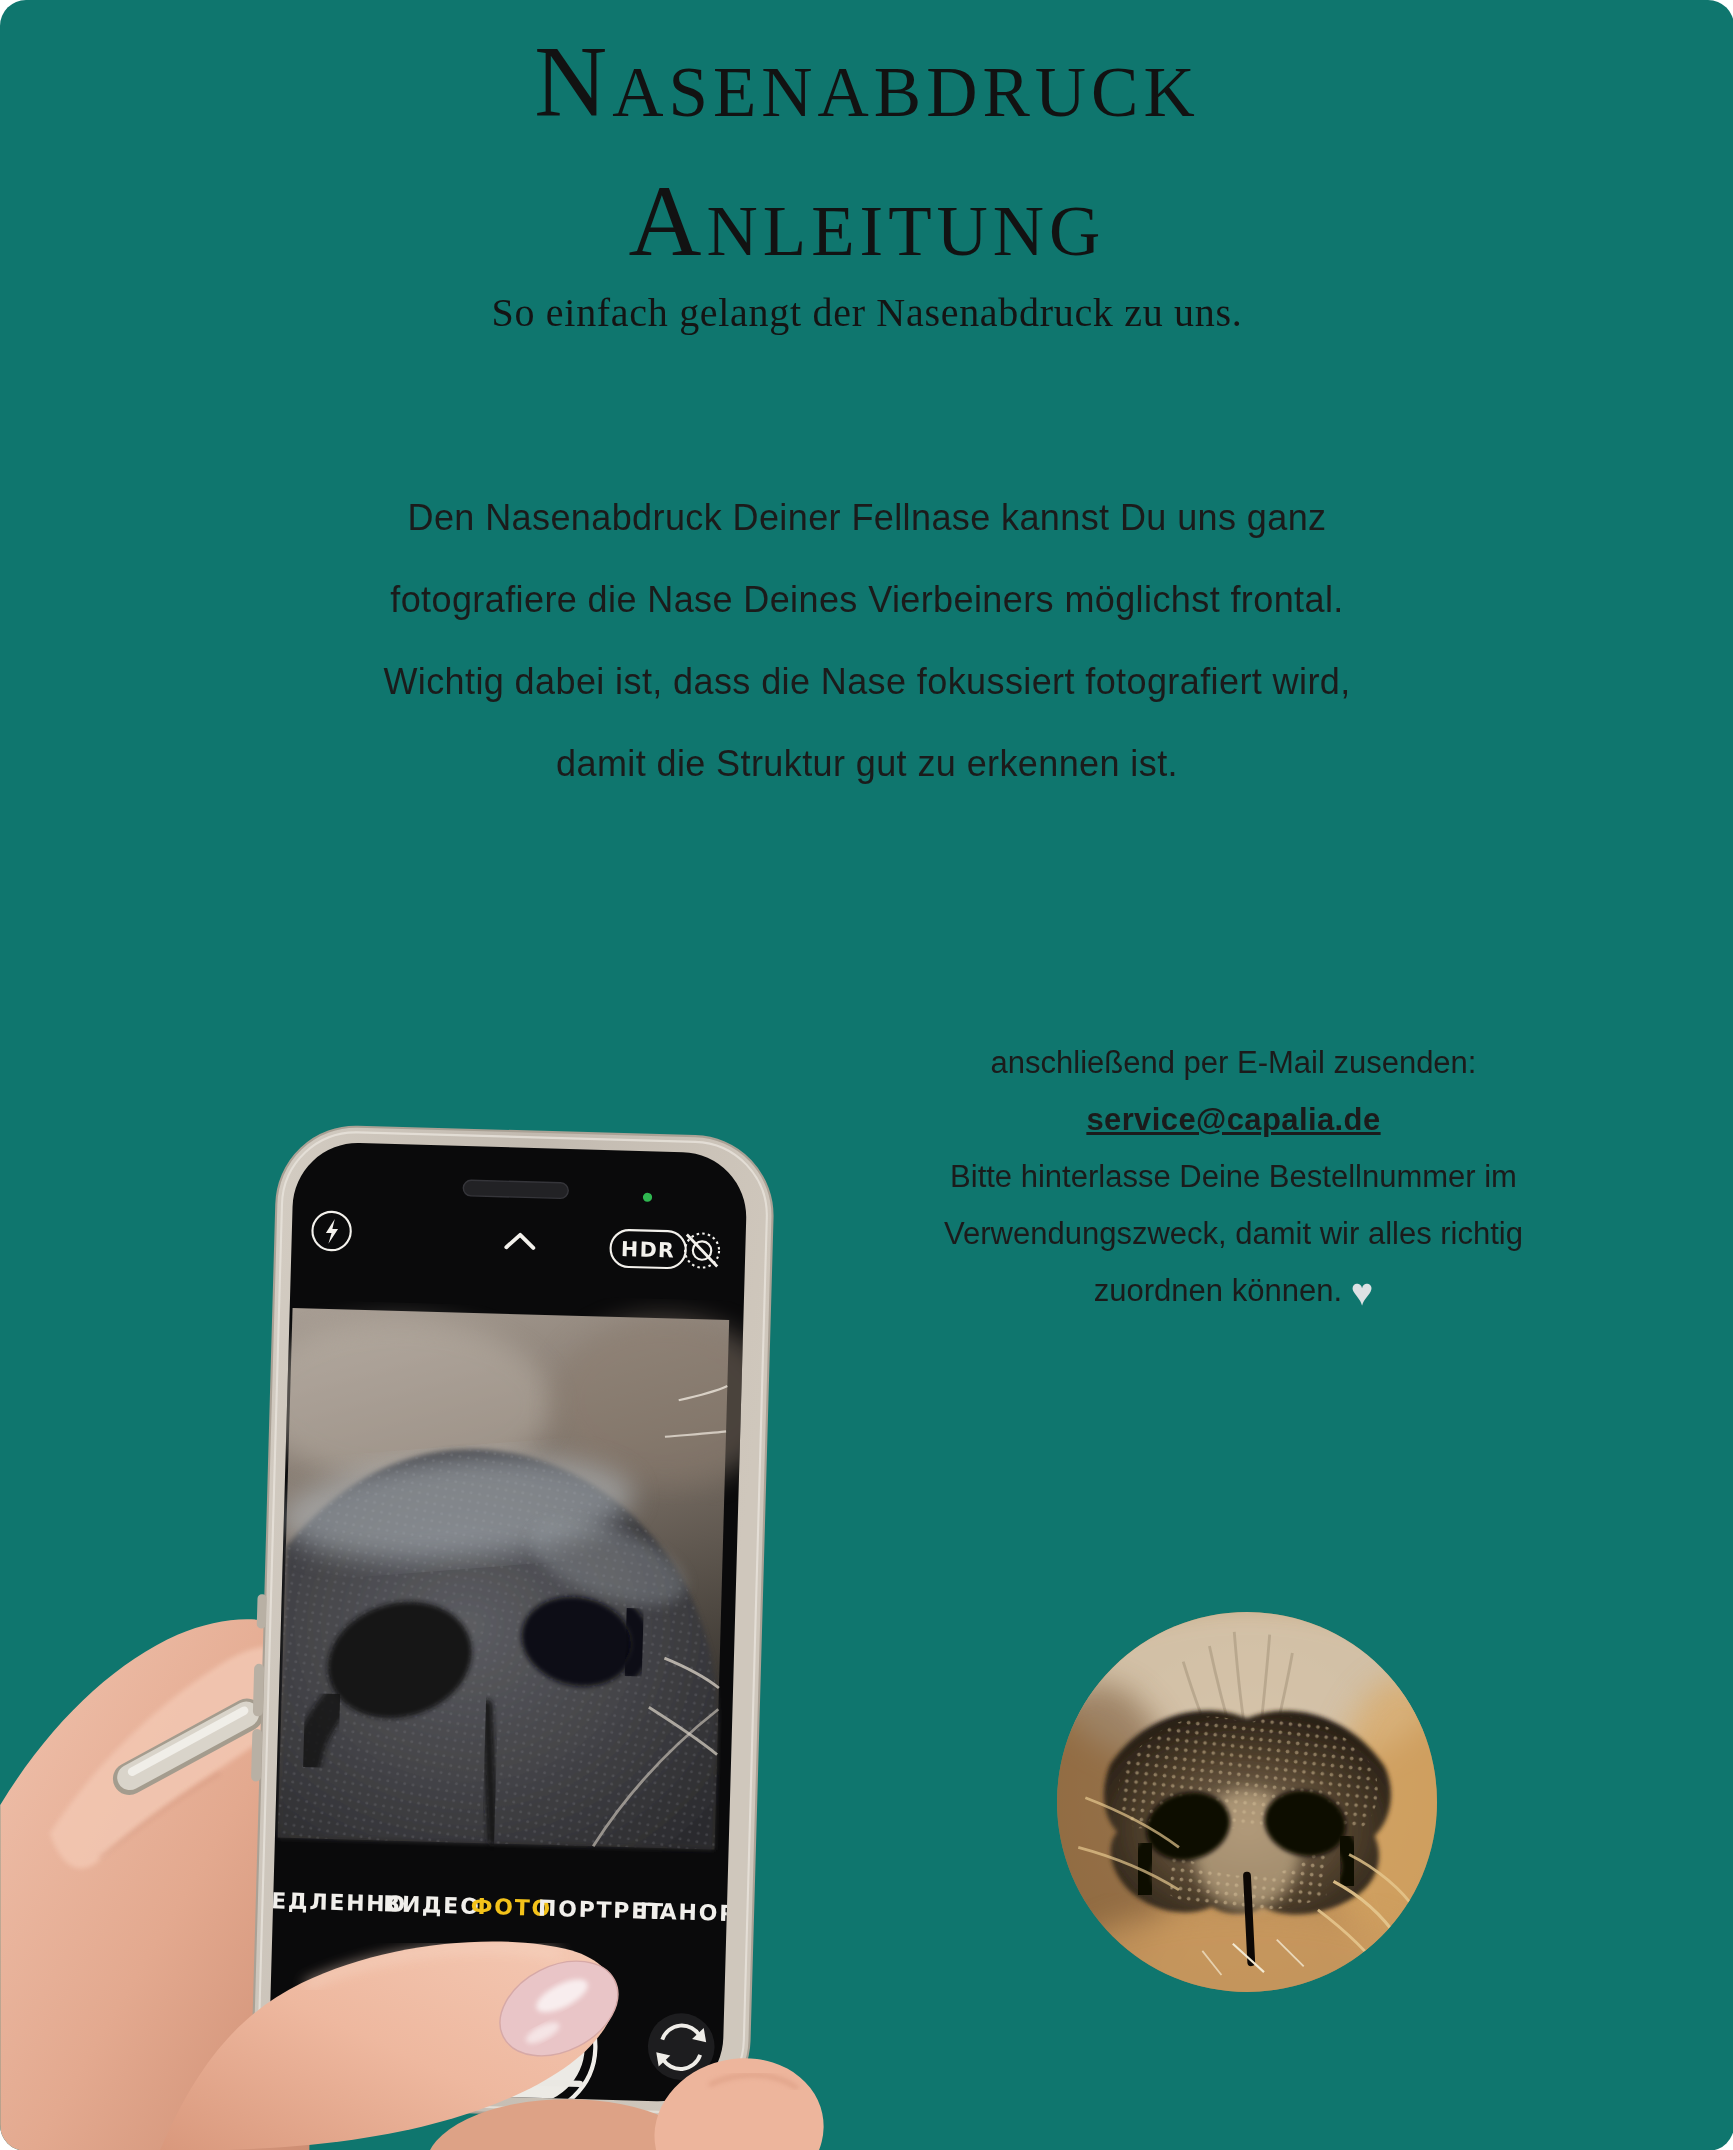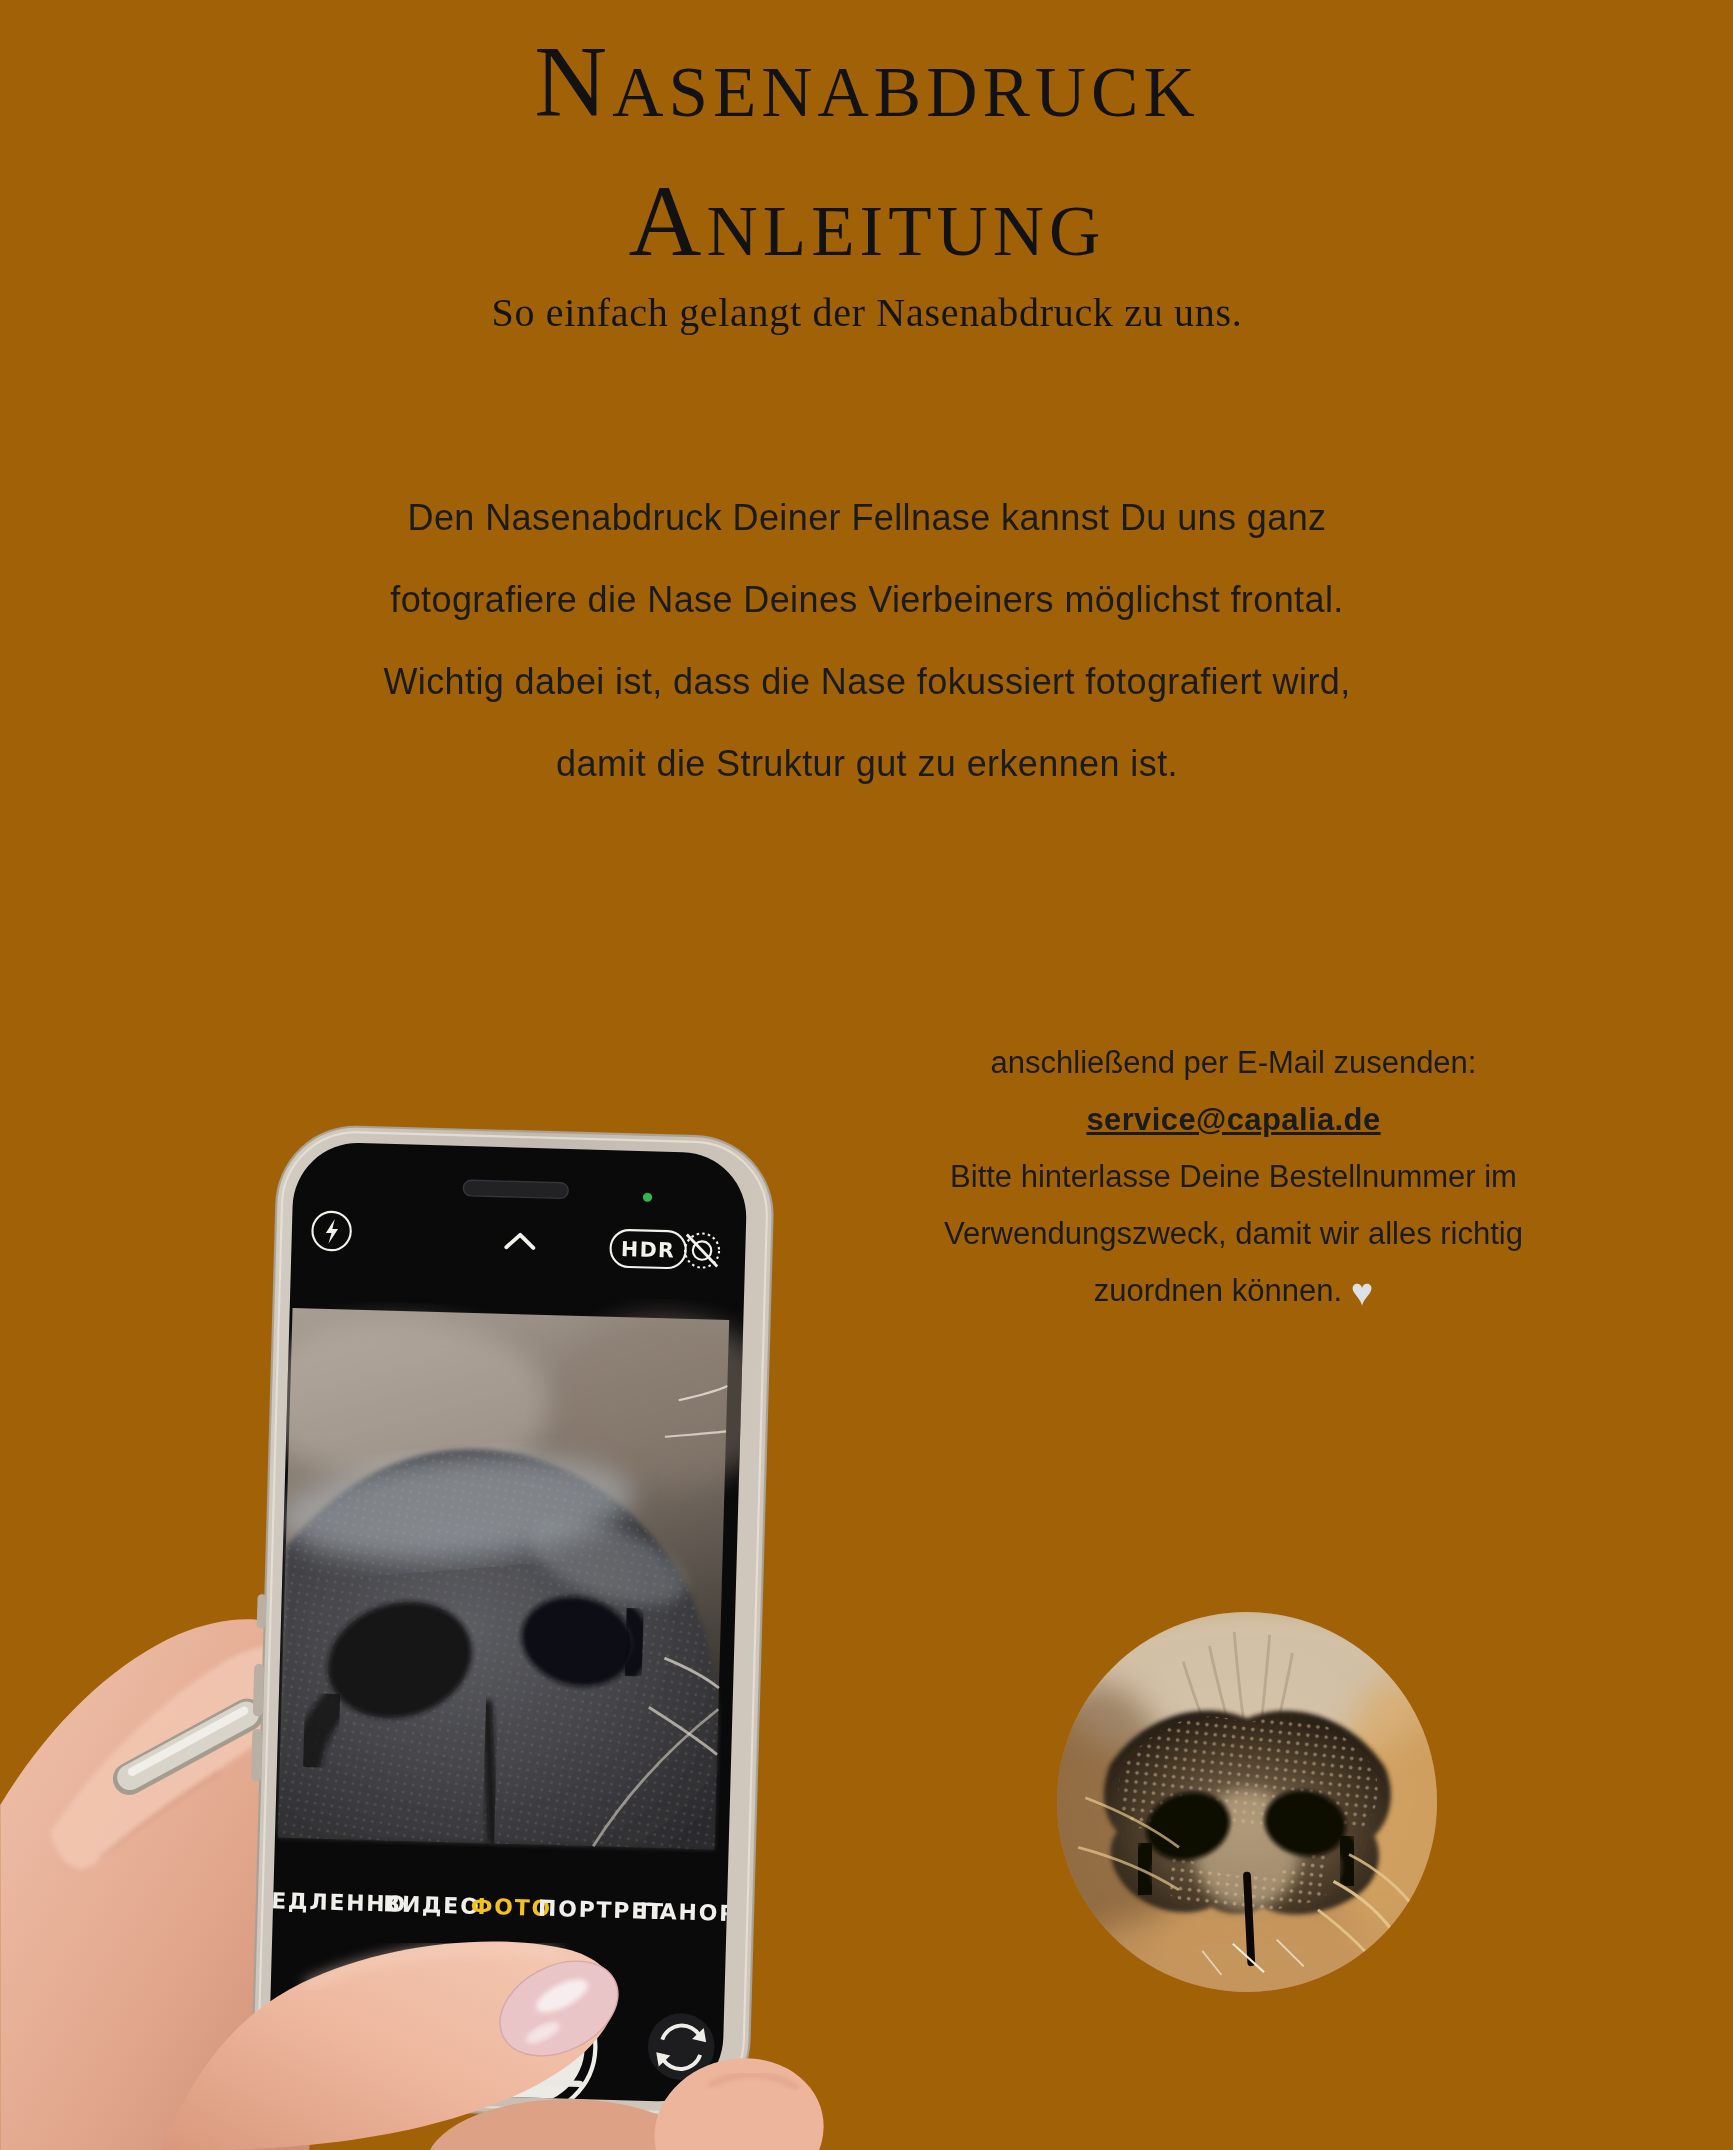--- a/index.html
+++ b/index.html
@@ -1,22 +1,23 @@
 <!DOCTYPE html>
 <html style="font-size:11.3px"><head>
 <meta charset="utf-8">
 <style>
   html,body{margin:0;padding:0;}
   #page{
     position:relative;
     width:1734px;height:2151px;
-    background:#a16207;
+    background:#0f766e;
     overflow:hidden;
     font-family:"Liberation Sans", sans-serif;
     color:#171717;
+    border-radius:26px;
   }
   .abs{position:absolute;}
   #title{
     left:0;top:12.8px;width:1734px;
     text-align:center;
     font-family:"Liberation Serif", serif;
     font-variant:small-caps;
     font-weight:500;
     font-size:101px;
     line-height:139px;

